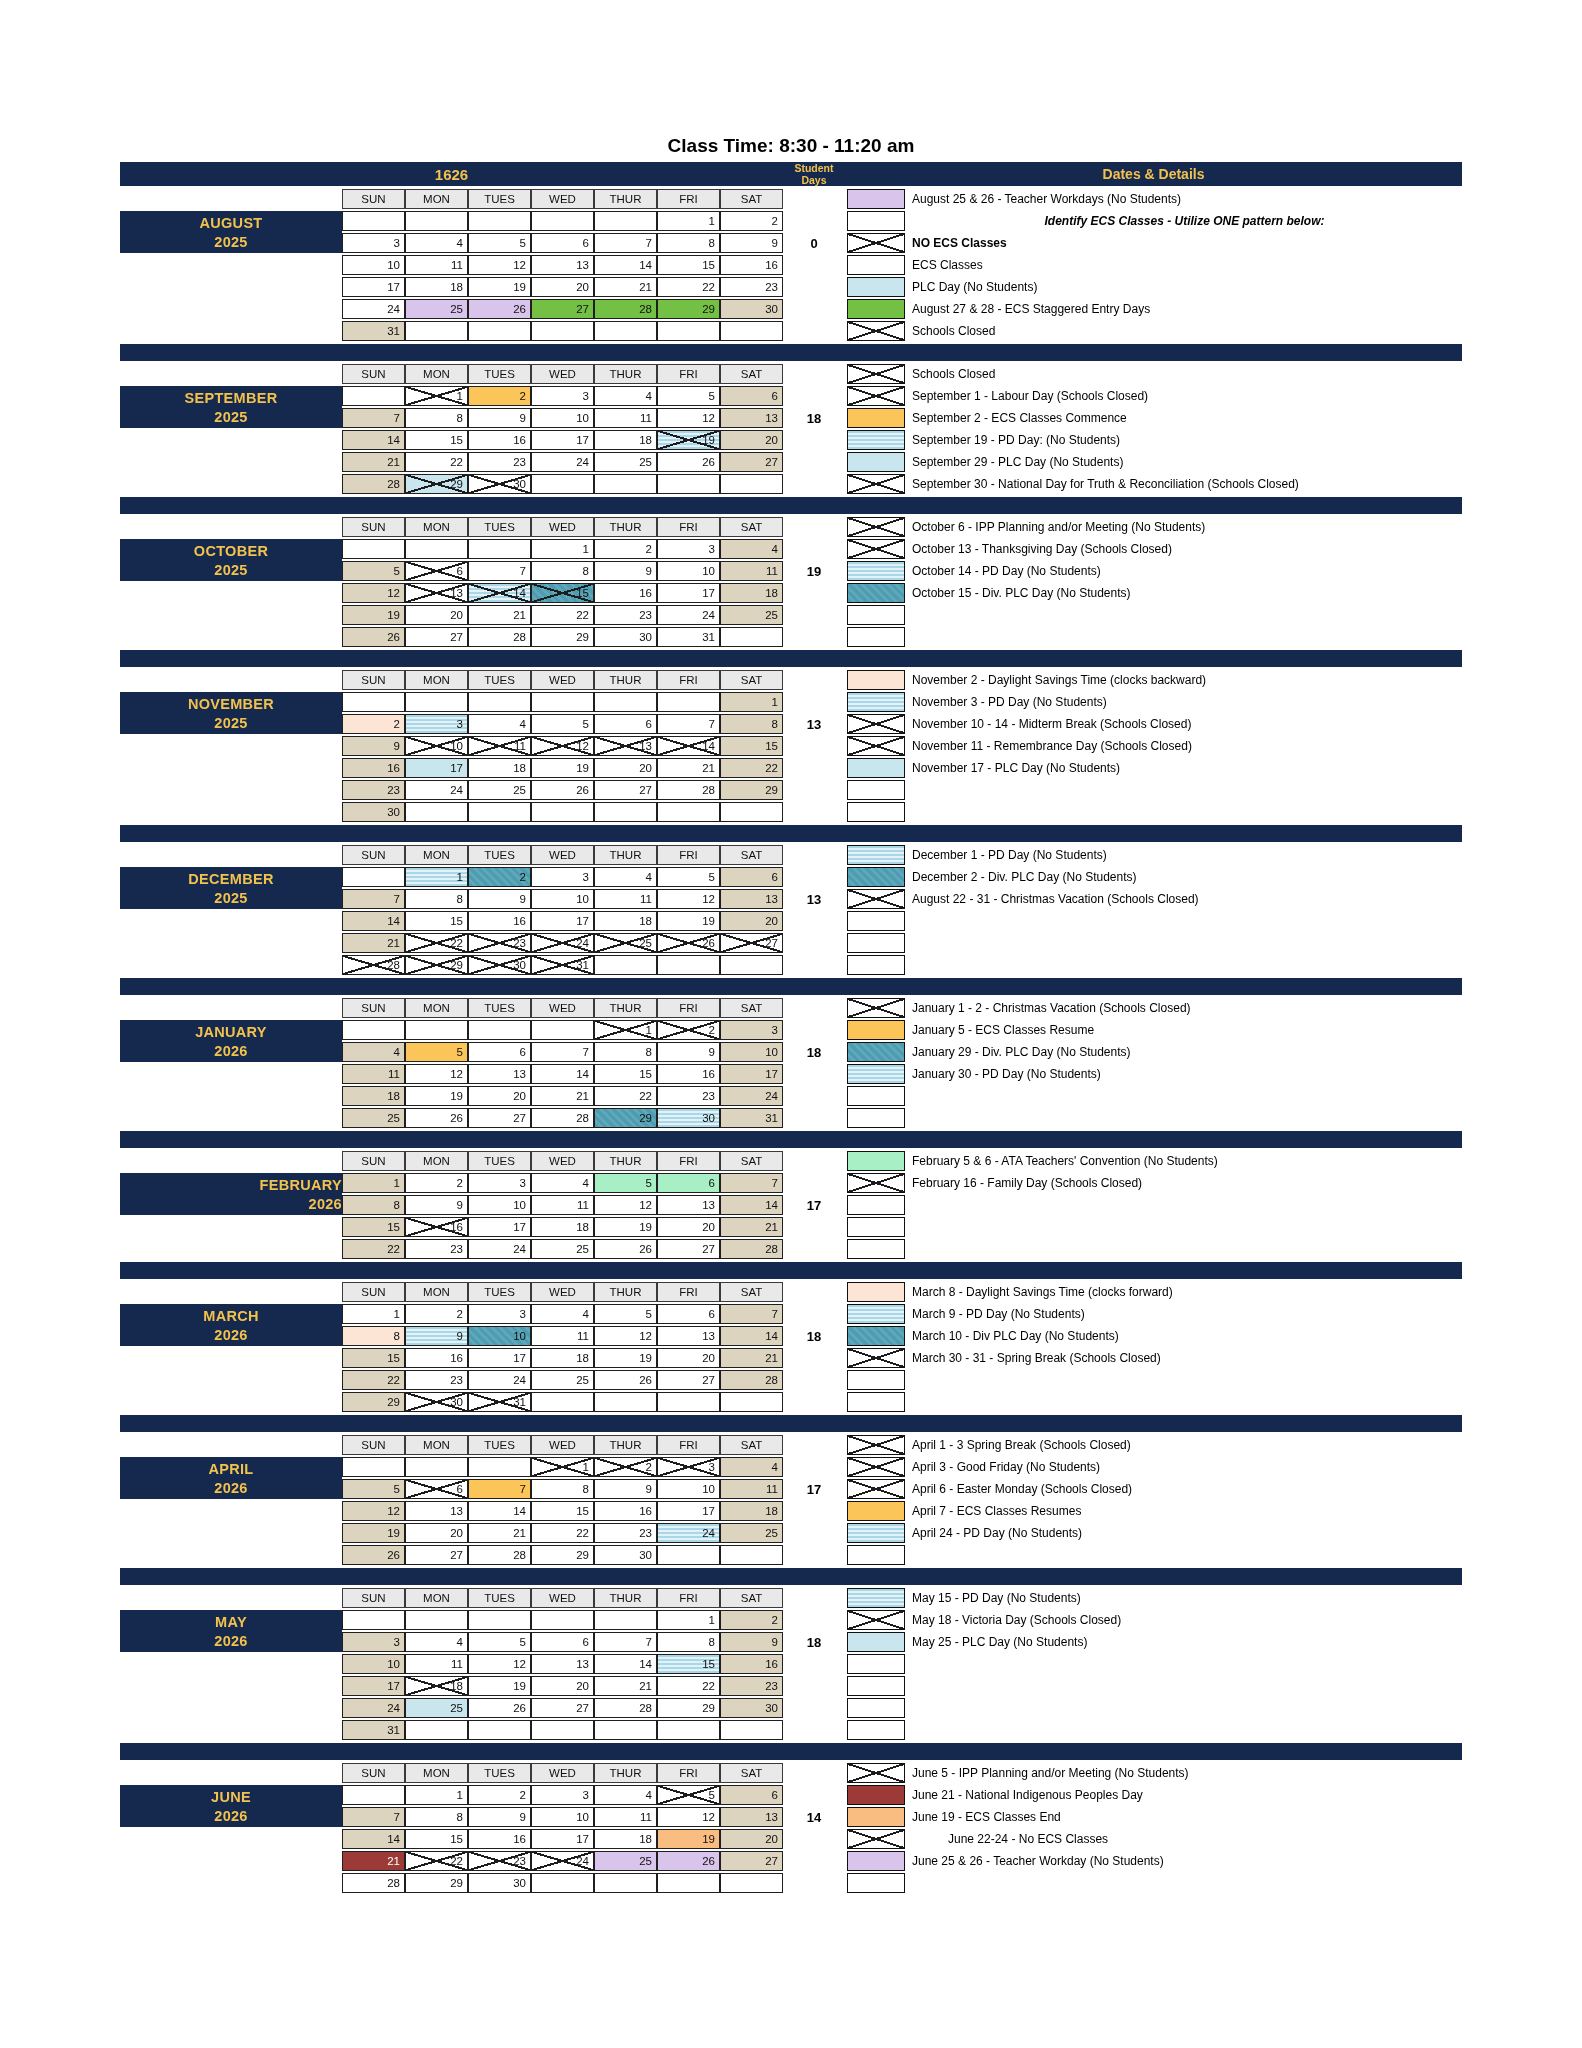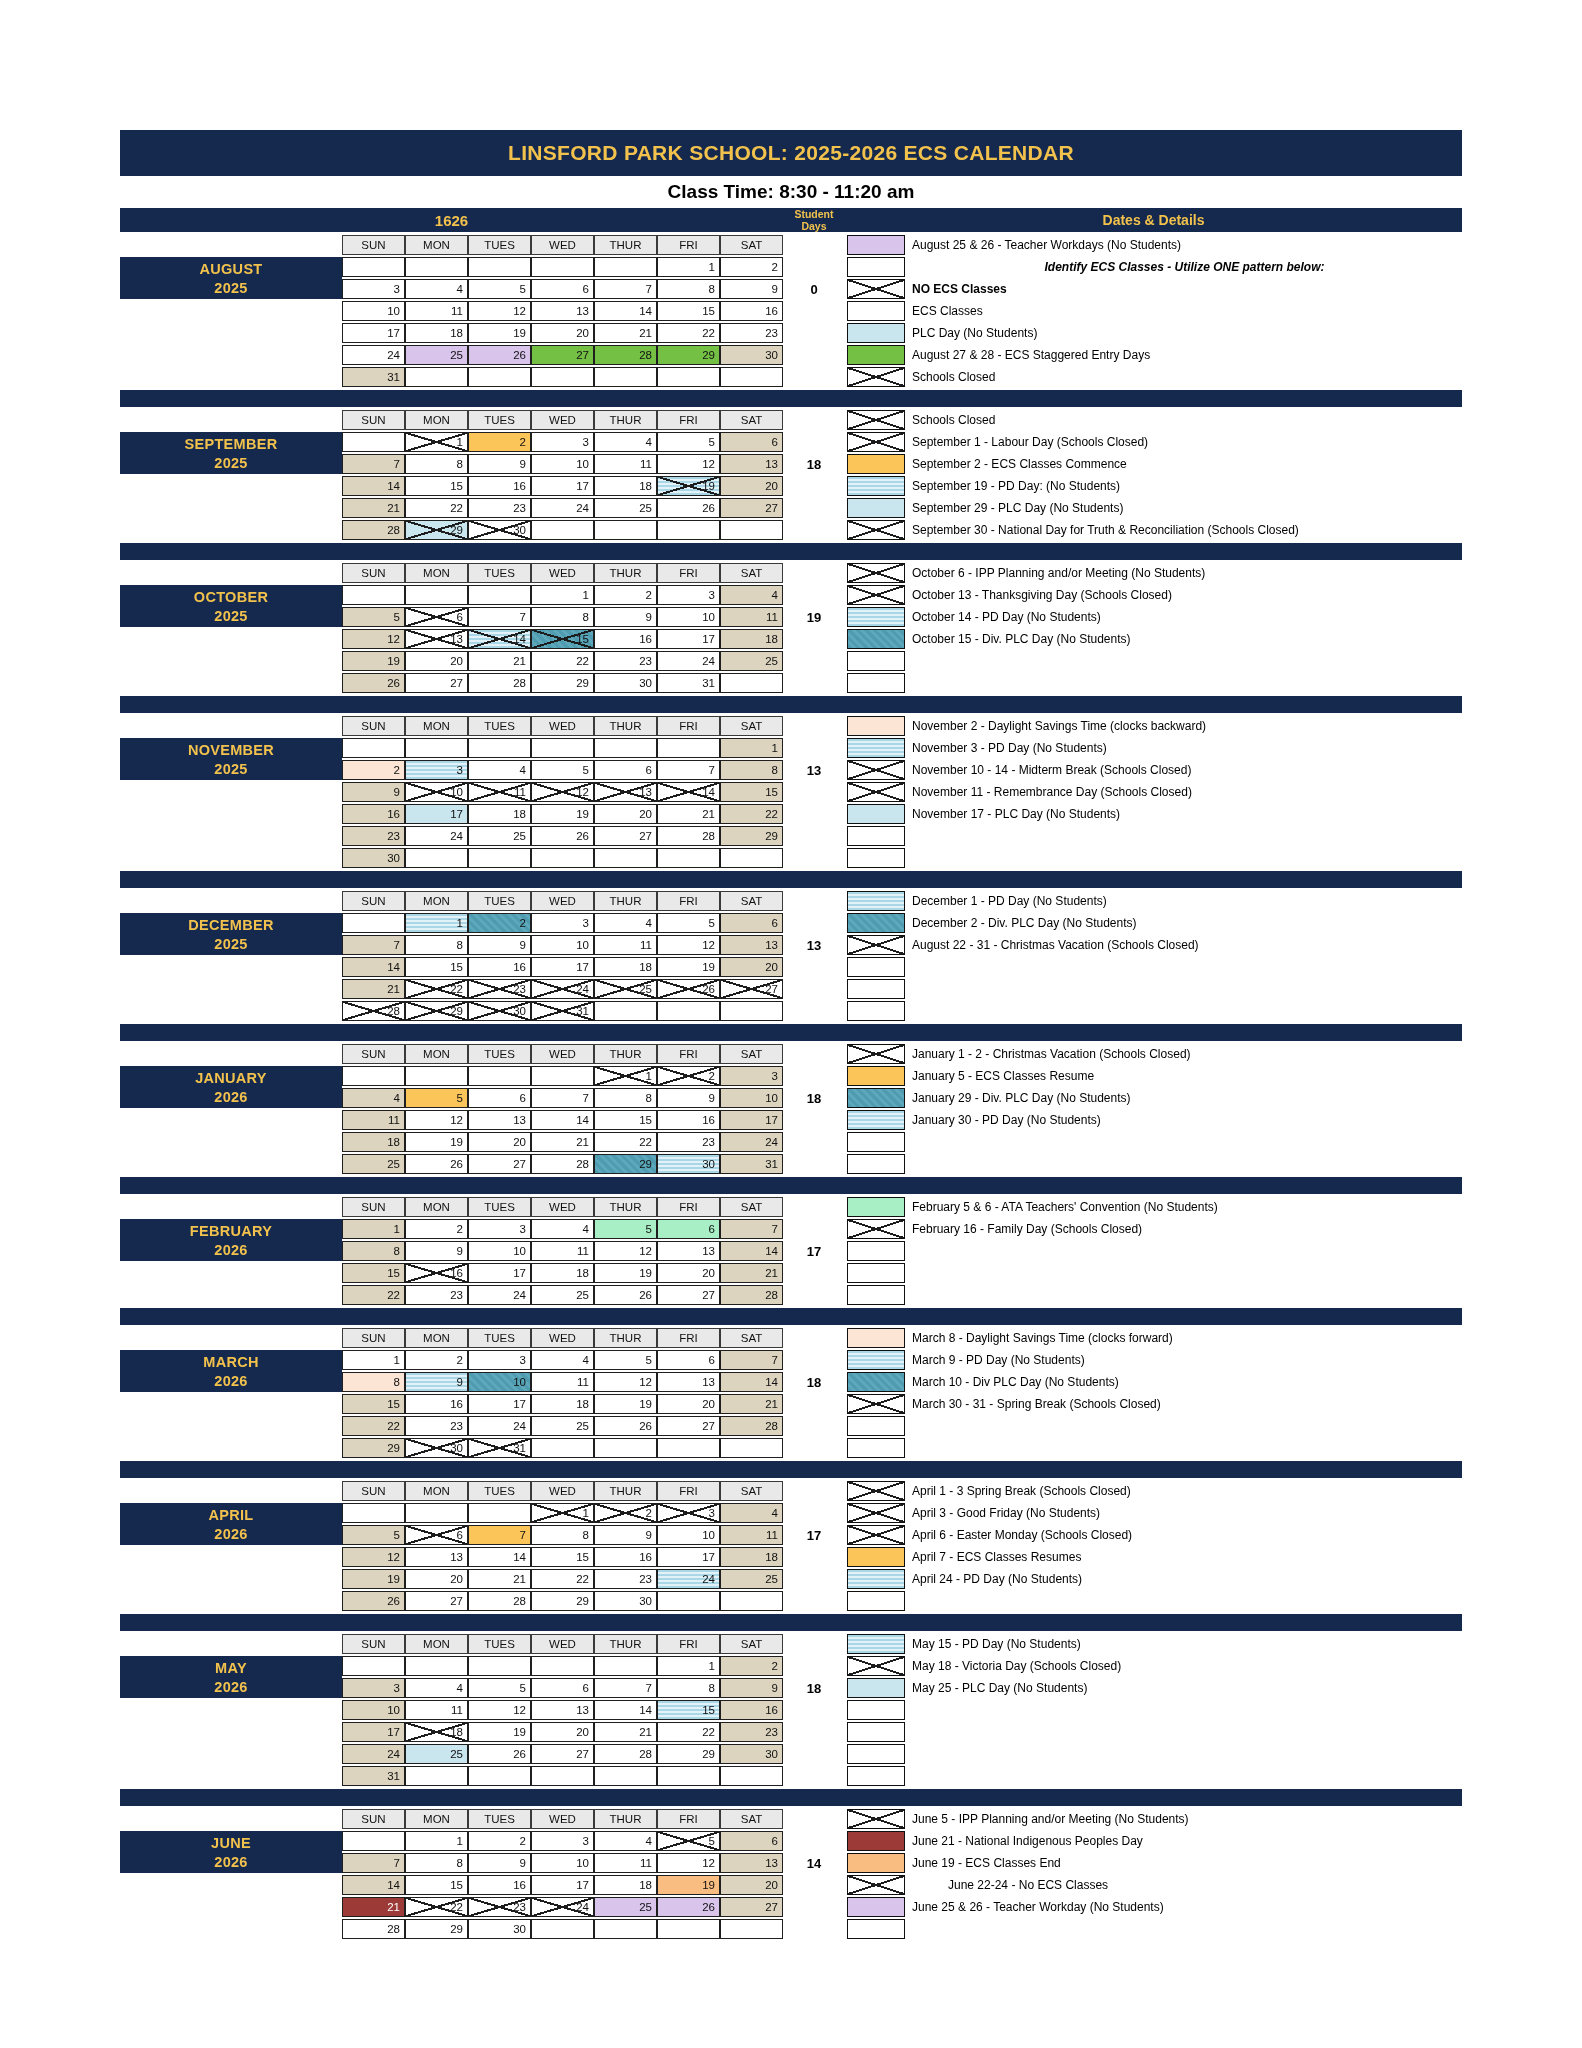--- a/index.html
+++ b/index.html
@@ -61,23 +61,20 @@
   .bg-pd{background-image:var(--pdstripes);}
   .bg-dplc{background-image:var(--dplctex);background-color:var(--dplc);}
   .xmark{background-image:var(--xlines);}
   .bg-pd.xmark{background-image:var(--xlines), var(--pdstripes);}
   .bg-dplc.xmark{background-image:var(--xlines), var(--dplctex);}
 </style>
 </head>
 <body>
 
 <div class="sheet">
-  <div class="titlebar">
-    <span>LINSFORD PARK SCHOOL: 2025-2026 ECS CALENDAR</span>
-  </div>
   <div class="classrow">
     <span>Class Time: 8:30 - 11:20 am</span>
   </div>
   <div class="band">
     <div class="code">1626</div>
     <div class="sdhead">Student Days</div>
     <div class="ddhead">Dates &amp; Details</div>
   </div>
   <div id="months">
       <div class="month">
@@ -547,21 +544,21 @@
       </div>
       <div class="sep"></div>
       <div class="month">
         <div class="dayhead" style="grid-area: 1 / 2;">SUN</div>
         <div class="dayhead" style="grid-area: 1 / 3;">MON</div>
         <div class="dayhead" style="grid-area: 1 / 4;">TUES</div>
         <div class="dayhead" style="grid-area: 1 / 5;">WED</div>
         <div class="dayhead" style="grid-area: 1 / 6;">THUR</div>
         <div class="dayhead" style="grid-area: 1 / 7;">FRI</div>
         <div class="dayhead" style="grid-area: 1 / 8;">SAT</div>
-        <div class="mlabel" style="grid-row: 2 / span 2;">
+        <div class="mlabel" style="grid-row: 2 / span 2; align-items: flex-end;">
           <div class="">FEBRUARY</div>
           <div class="">2026</div>
         </div>
         <div class="daycell bg-we" style="grid-area: 2 / 2;">1</div>
         <div class="daycell" style="grid-area: 2 / 3;">2</div>
         <div class="daycell" style="grid-area: 2 / 4;">3</div>
         <div class="daycell" style="grid-area: 2 / 5;">4</div>
         <div class="daycell bg-mint" style="grid-area: 2 / 6;">5</div>
         <div class="daycell bg-mint" style="grid-area: 2 / 7;">6</div>
         <div class="daycell bg-we" style="grid-area: 2 / 8;">7</div>

